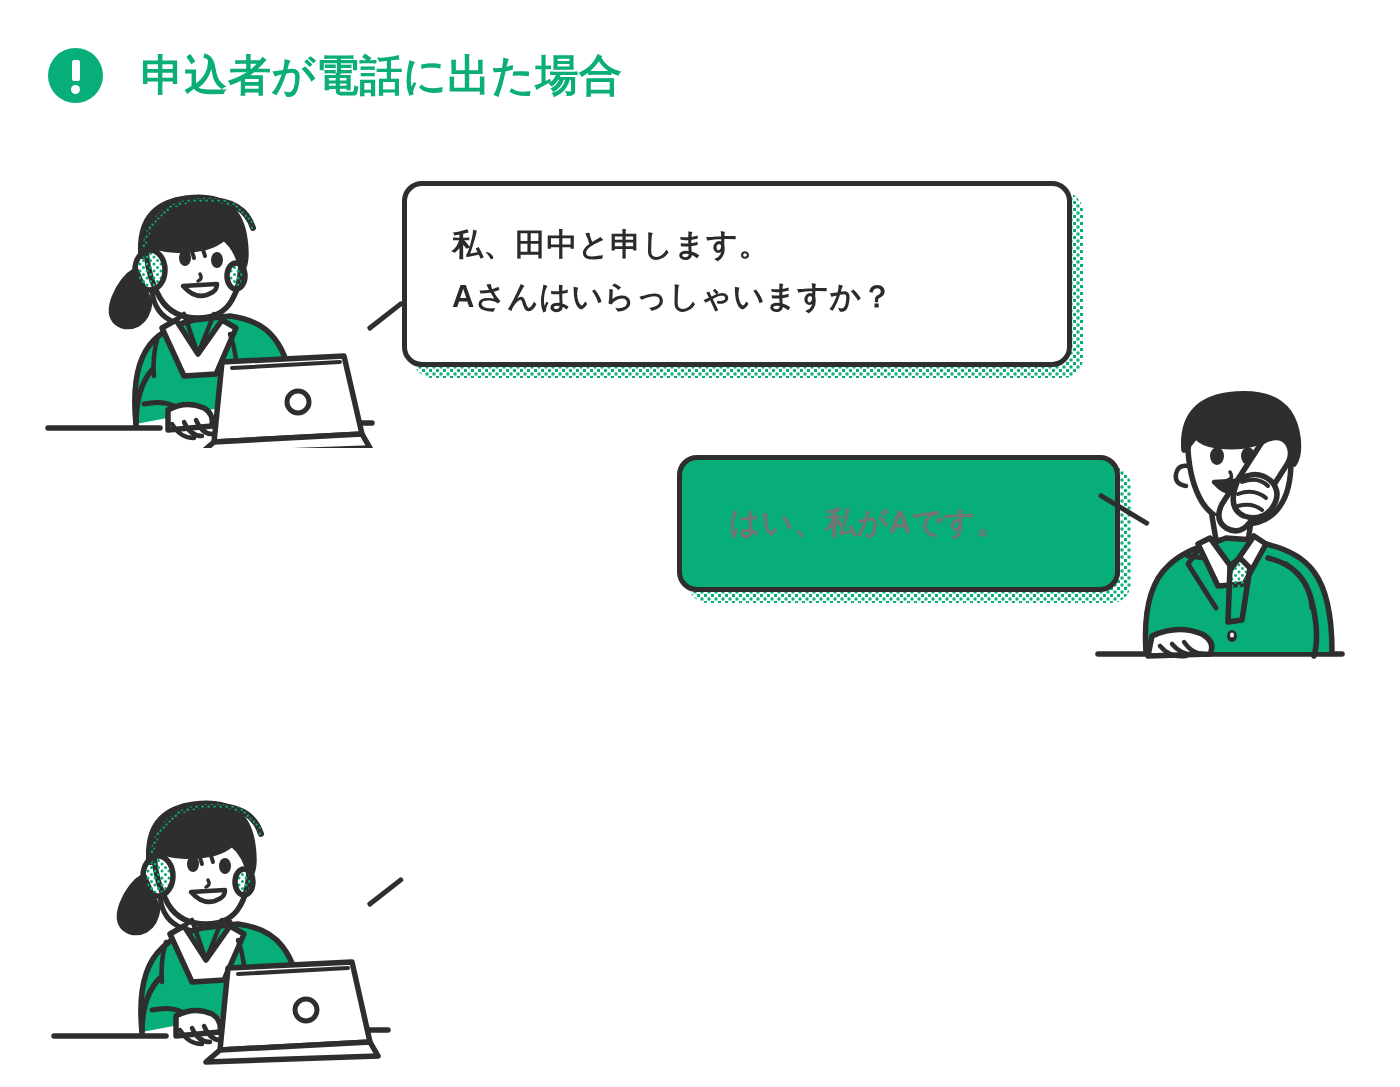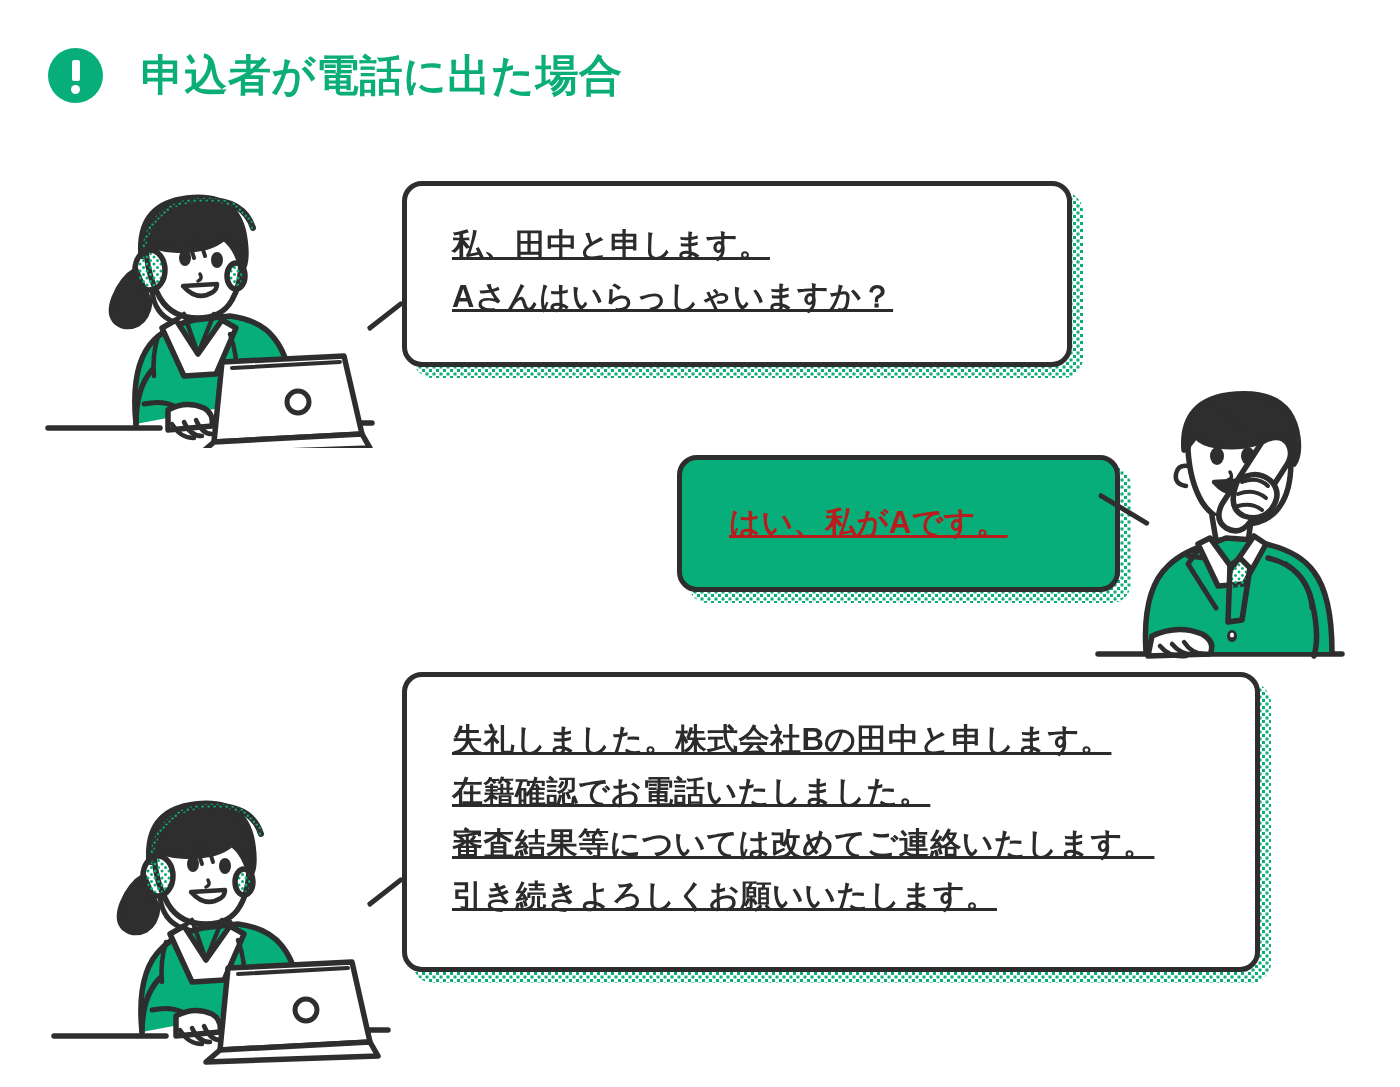--- a/index.html
+++ b/index.html
@@ -47,23 +47,22 @@
   }
   .bubble .box{
     position:absolute;inset:0;border-radius:20px;
     border:5px solid #2E2E2E;background:#ffffff;z-index:1;
   }
   .bubble.filled .box{background:#07AE79;border-color:#2E2E2E;}
   .bubble .txt{
     position:absolute;z-index:2;
     font-weight:bold;color:#2B2B2B;
     white-space:pre-line;
-    text-decoration:underline;
-  }
-  .bubble.filled .txt{color:#b91c1c;}
+  }
+  .bubble.filled .txt{color:#737373;}
   .tail{position:absolute;z-index:3;background:#2E2E2E;border-radius:2px;}
 
   
   #bubble-operator-1{left:402px;top:181px;width:670px;height:186px;}
   #bubble-operator-1 .txt{left:50px;top:38px;font-size:31px;line-height:52px;letter-spacing:.5px;}
   #tail-operator-1{left:368px;top:327px;width:44px;height:5px;transform:rotate(-38deg);transform-origin:left center;}
 
   
   #bubble-applicant{left:677px;top:455px;width:443px;height:137px;}
   #bubble-applicant .txt{left:52px;top:44px;font-size:31px;line-height:48px;letter-spacing:.5px;}
@@ -270,23 +269,15 @@
       <path d="M132 252 q8 14 22 14" stroke-width="4.5"></path>
       <path d="M144 250 q6 14 18 14" stroke-width="4.5"></path>
       <path d="M156 248 q6 14 16 14" stroke-width="4.5"></path>
       <path d="M180 190 l124 -6 l18 80 l-150 8 z" fill="#FFFFFF"></path>
       <path d="M190 196 l110 -6" stroke-width="4"></path>
       <circle cx="258" cy="232" r="11" fill="#FFFFFF" stroke-width="5"></circle>
       <path d="M172 272 l150 -8 l8 14 l-172 6 z" fill="#FFFFFF"></path>
     </g>
   </svg>
 
-  <div class="bubble" id="bubble-operator-2">
-    <div class="halftone"></div>
-    <div class="box"></div>
-    <div class="txt">失礼しました。株式会社Bの田中と申します。
-在籍確認でお電話いたしました。
-審査結果等については改めてご連絡いたします。
-引き続きよろしくお願いいたします。</div>
-  </div>
   <div class="tail" id="tail-operator-2"></div>
 
 </div>
 
 </body></html>

